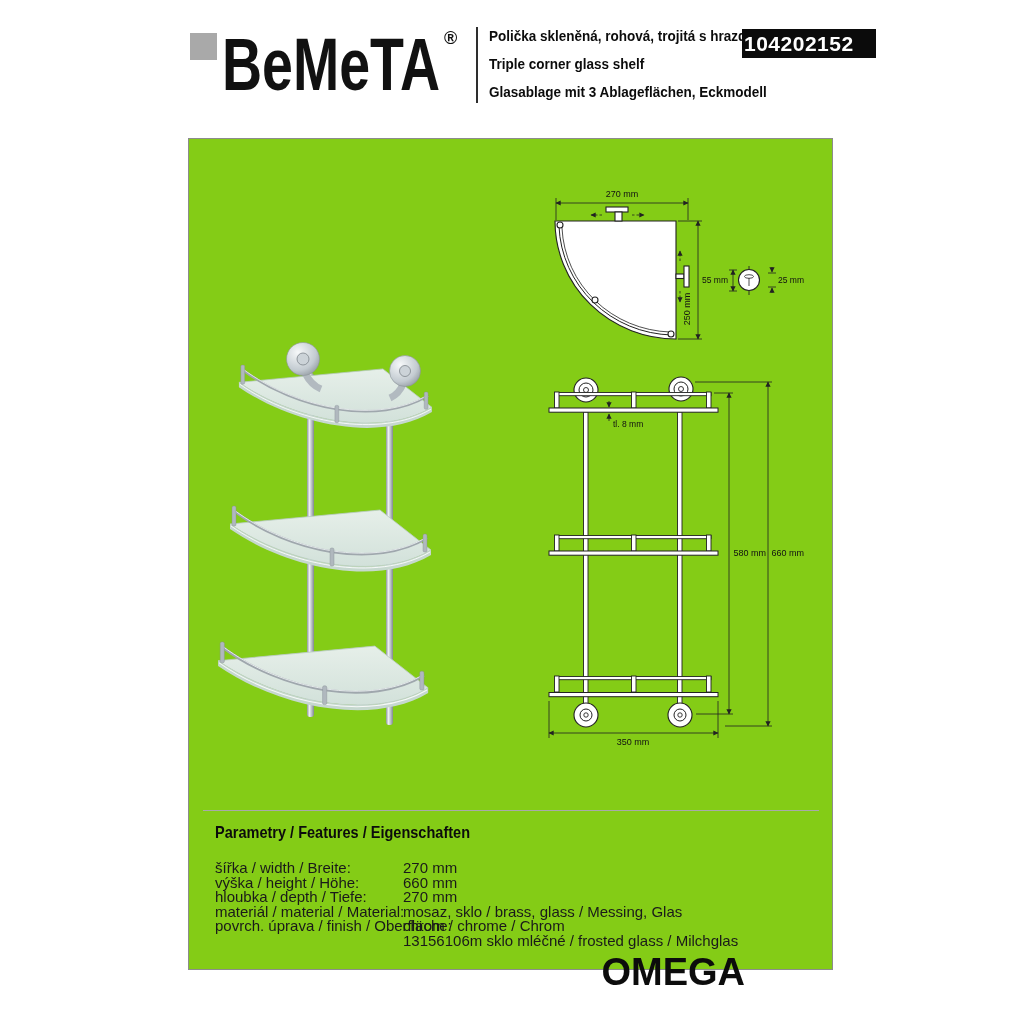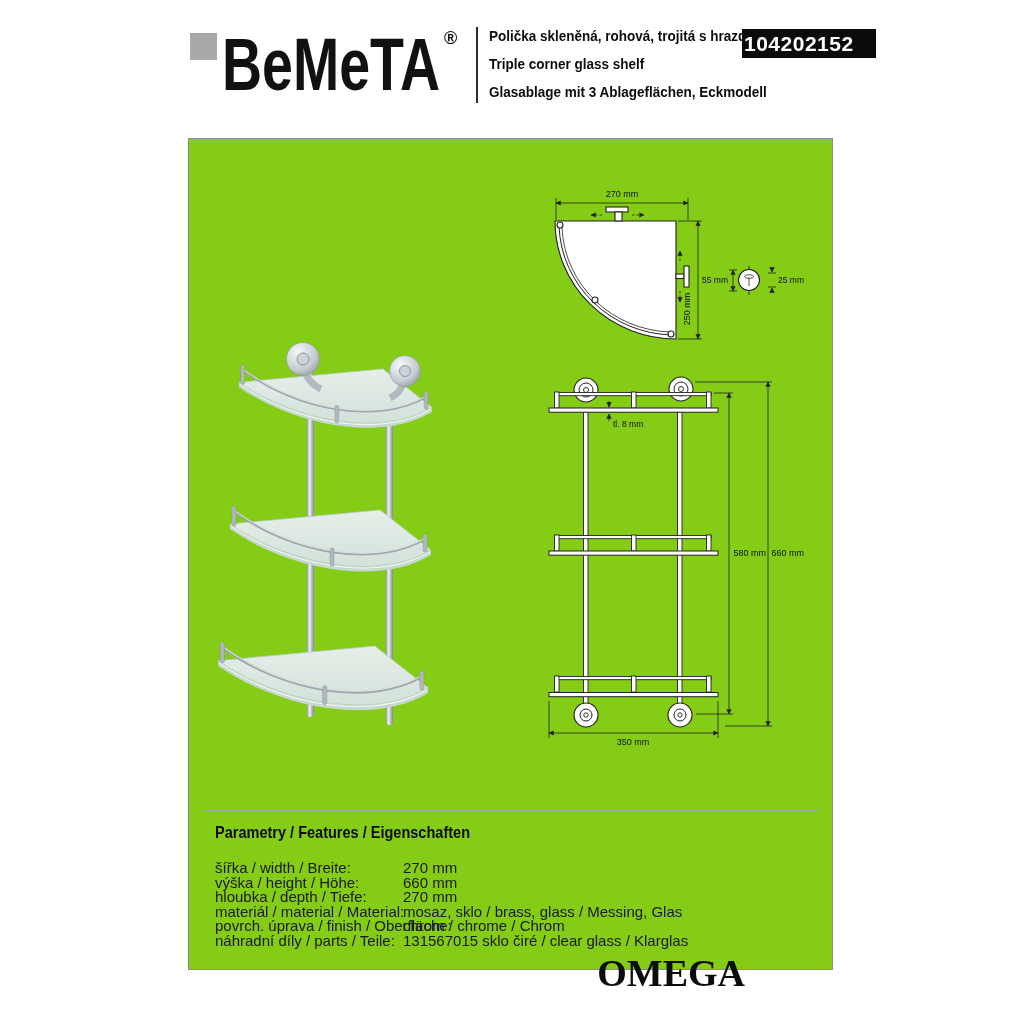--- a/index.html
+++ b/index.html
@@ -25,21 +25,21 @@
   .params-divider{position:absolute;left:14px;top:671px;width:616px;height:1px;background:#a9a9a9;}
   .params-heading{position:absolute;left:26px;top:684px;margin:0;font-size:16.5px;font-weight:bold;
                   transform:scaleX(.88);transform-origin:left;white-space:nowrap;color:#0c0c0c;}
   .params-table{position:absolute;left:26px;top:722px;font-size:15px;line-height:14.6px;color:#1a1a1a;}
   .param-row{display:flex;}
   .param-label{width:188px;flex:0 0 188px;white-space:nowrap;}
   .param-value{white-space:nowrap;}
 
   
   .series-name{position:absolute;top:951px;right:191px;font-size:38px;font-weight:bold;
-               letter-spacing:0;color:#0c0c0c;font-family:Liberation Serif, serif;}
+               letter-spacing:0;color:#0c0c0c;}
 
   
   svg text{font-family:"Liberation Sans",sans-serif;fill:#111;}
   .dim-text{font-size:9px;}
   .dim-text-sm{font-size:8.5px;}
 </style>
 </head>
 <body>
 
 <div class="page">
@@ -238,21 +238,21 @@
       </div>
       <div class="param-row">
         <span class="param-label">materiál / material / Material:</span>
         <span class="param-value">mosaz, sklo / brass, glass / Messing, Glas</span>
       </div>
       <div class="param-row">
         <span class="param-label">povrch. úprava / finish / Oberfläche:</span>
         <span class="param-value">chrom / chrome / Chrom</span>
       </div>
       <div class="param-row">
-        <span class="param-label">náhradní díly / parts / Teile:</span>
-        <span class="param-value">131567015  sklo čiré / clear glass / Klarglas</span>
+        <span class="param-label"></span>
+        <span class="param-value">13156106m  sklo mléčné / frosted glass / Milchglas</span>
       </div>
     </div>
   </div>
 
   <div class="series-name">OMEGA</div>
 
 </div>
 
 </body></html>

